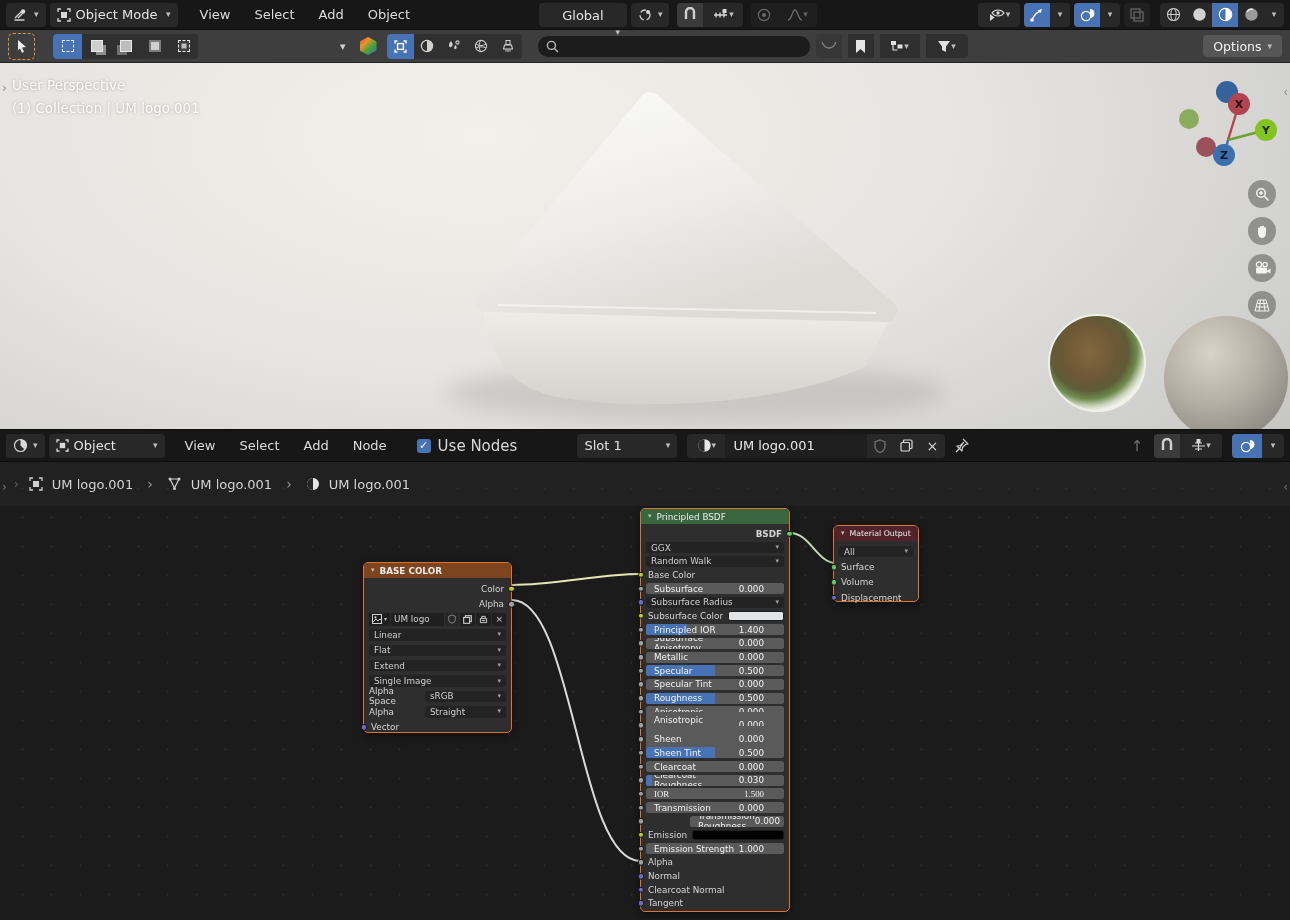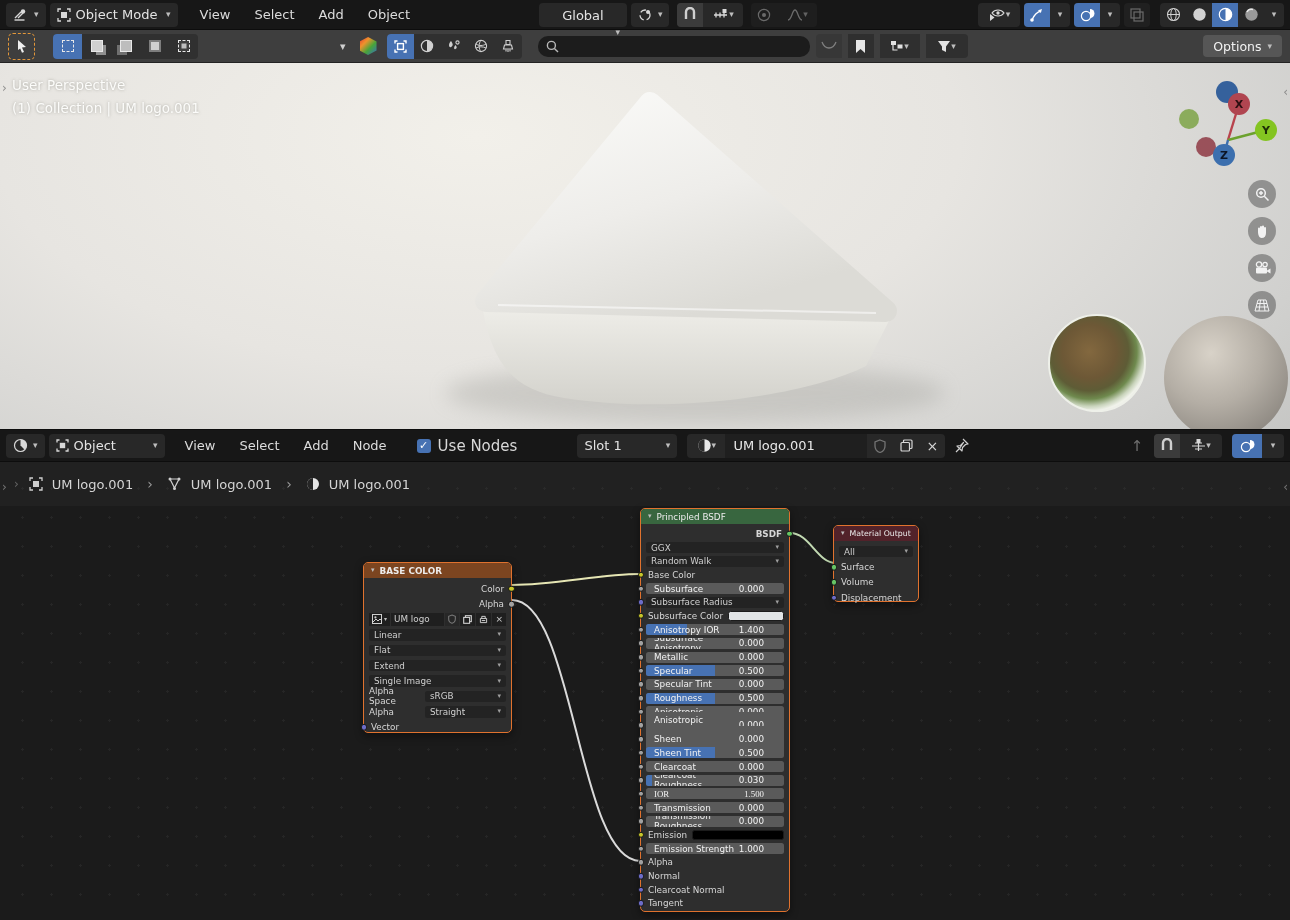--- a/index.html
+++ b/index.html
@@ -701,21 +701,21 @@
             </div>
             <div class="nrow prow">
               <span class="sock in" style="background: rgb(199, 199, 42);"></span>
               <span class="plain-lab">Subsurface Color</span>
               <span class="swatch" style="background: rgb(226, 229, 231);"></span>
             </div>
             <div class="nrow prow">
               <span class="sock in" style="background: rgb(161, 161, 161);"></span>
               <span class="sl" style="height: 11px;">
                 <span class="fill" style="width: 30%;"></span>
-                <span class="lab">Anisotropy IOR</span>
+                <span class="lab">Principled IOR</span>
                 <span class="val">1.400</span>
               </span>
             </div>
             <div class="nrow prow">
               <span class="sock in" style="background: rgb(161, 161, 161);"></span>
               <span class="sl" style="height: 11px;">
                 <span class="fill" style="width: 0%;"></span>
                 <span class="lab">Subsurface Anisotropy</span>
                 <span class="val">0.000</span>
               </span>
@@ -811,21 +811,21 @@
             <div class="nrow prow">
               <span class="sock in" style="background: rgb(161, 161, 161);"></span>
               <span class="sl" style="height: 11px;">
                 <span class="fill" style="width: 0%;"></span>
                 <span class="lab">Transmission</span>
                 <span class="val">0.000</span>
               </span>
             </div>
             <div class="nrow prow">
               <span class="sock in" style="background: rgb(161, 161, 161);"></span>
-              <span class="sl" style="height: 11px;">
+              <span class="sl" style="height: 11px; margin-left: 44px;">
                 <span class="fill" style="width: 0%;"></span>
                 <span class="lab">Transmission Roughness</span>
                 <span class="val">0.000</span>
               </span>
             </div>
             <div class="nrow prow">
               <span class="sock in" style="background: rgb(199, 199, 42);"></span>
               <span class="plain-lab">Emission</span>
               <span class="swatch" style="background: rgb(0, 0, 0);"></span>
             </div>

